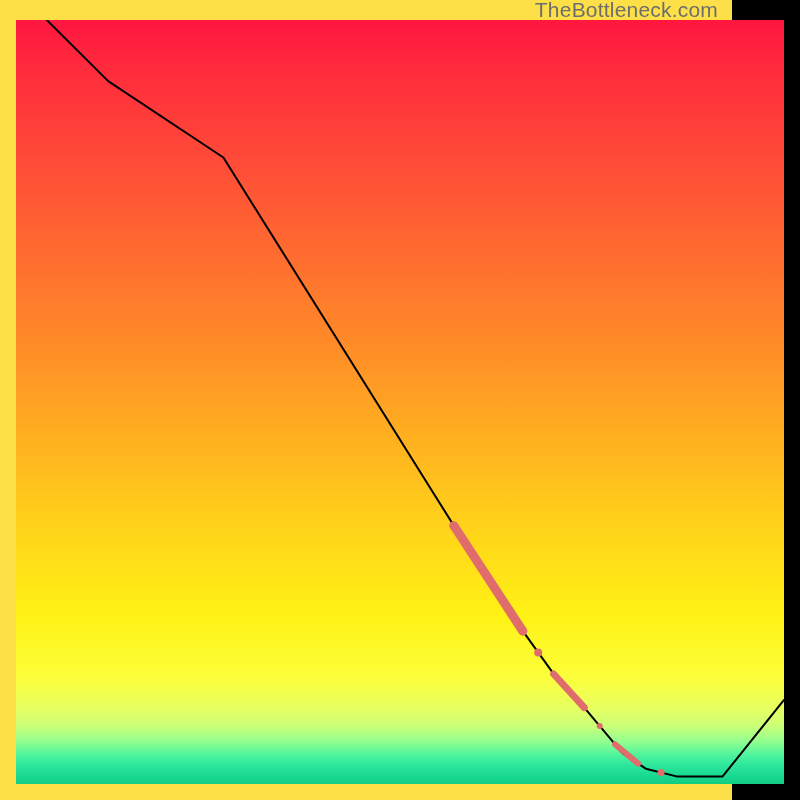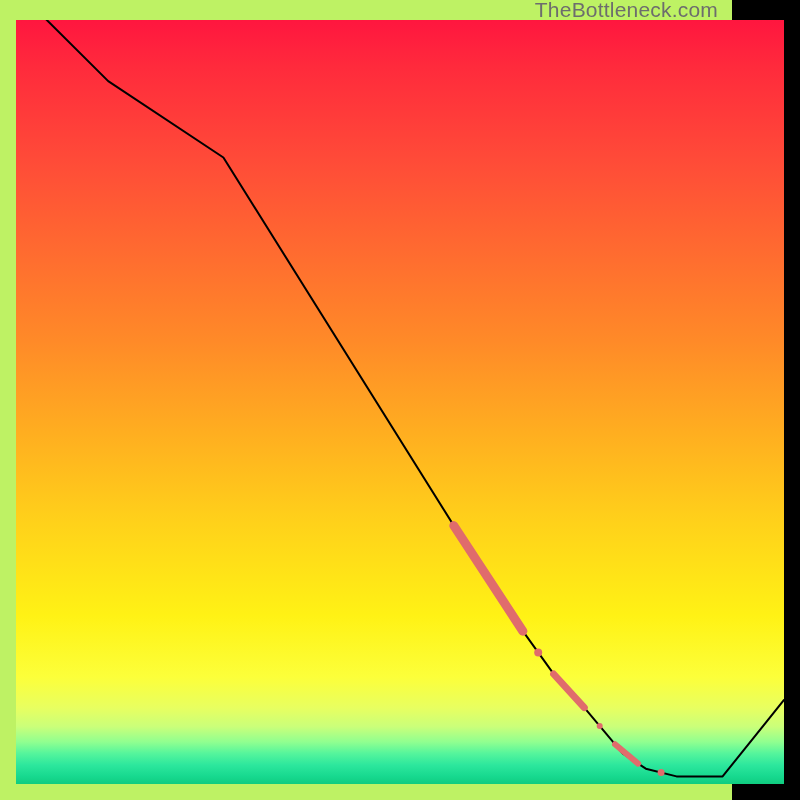--- a/index.html
+++ b/index.html
@@ -8,21 +8,21 @@
     width: 800px;
     height: 800px;
     overflow: hidden;
     background: #000;
     font-family: Arial, Helvetica, sans-serif;
   }
   .frame {
     position: absolute;
     left: 0; top: 0;
     width: 732px; height: 800px;
-    background: #bef264;
+    background: #fde047;
   }
   .plot-area {
     position: absolute;
     left: 16px;
     top: 20px;
     width: 768px;  
     height: 764px; 
     overflow: hidden;
     
     background: linear-gradient(to bottom,

